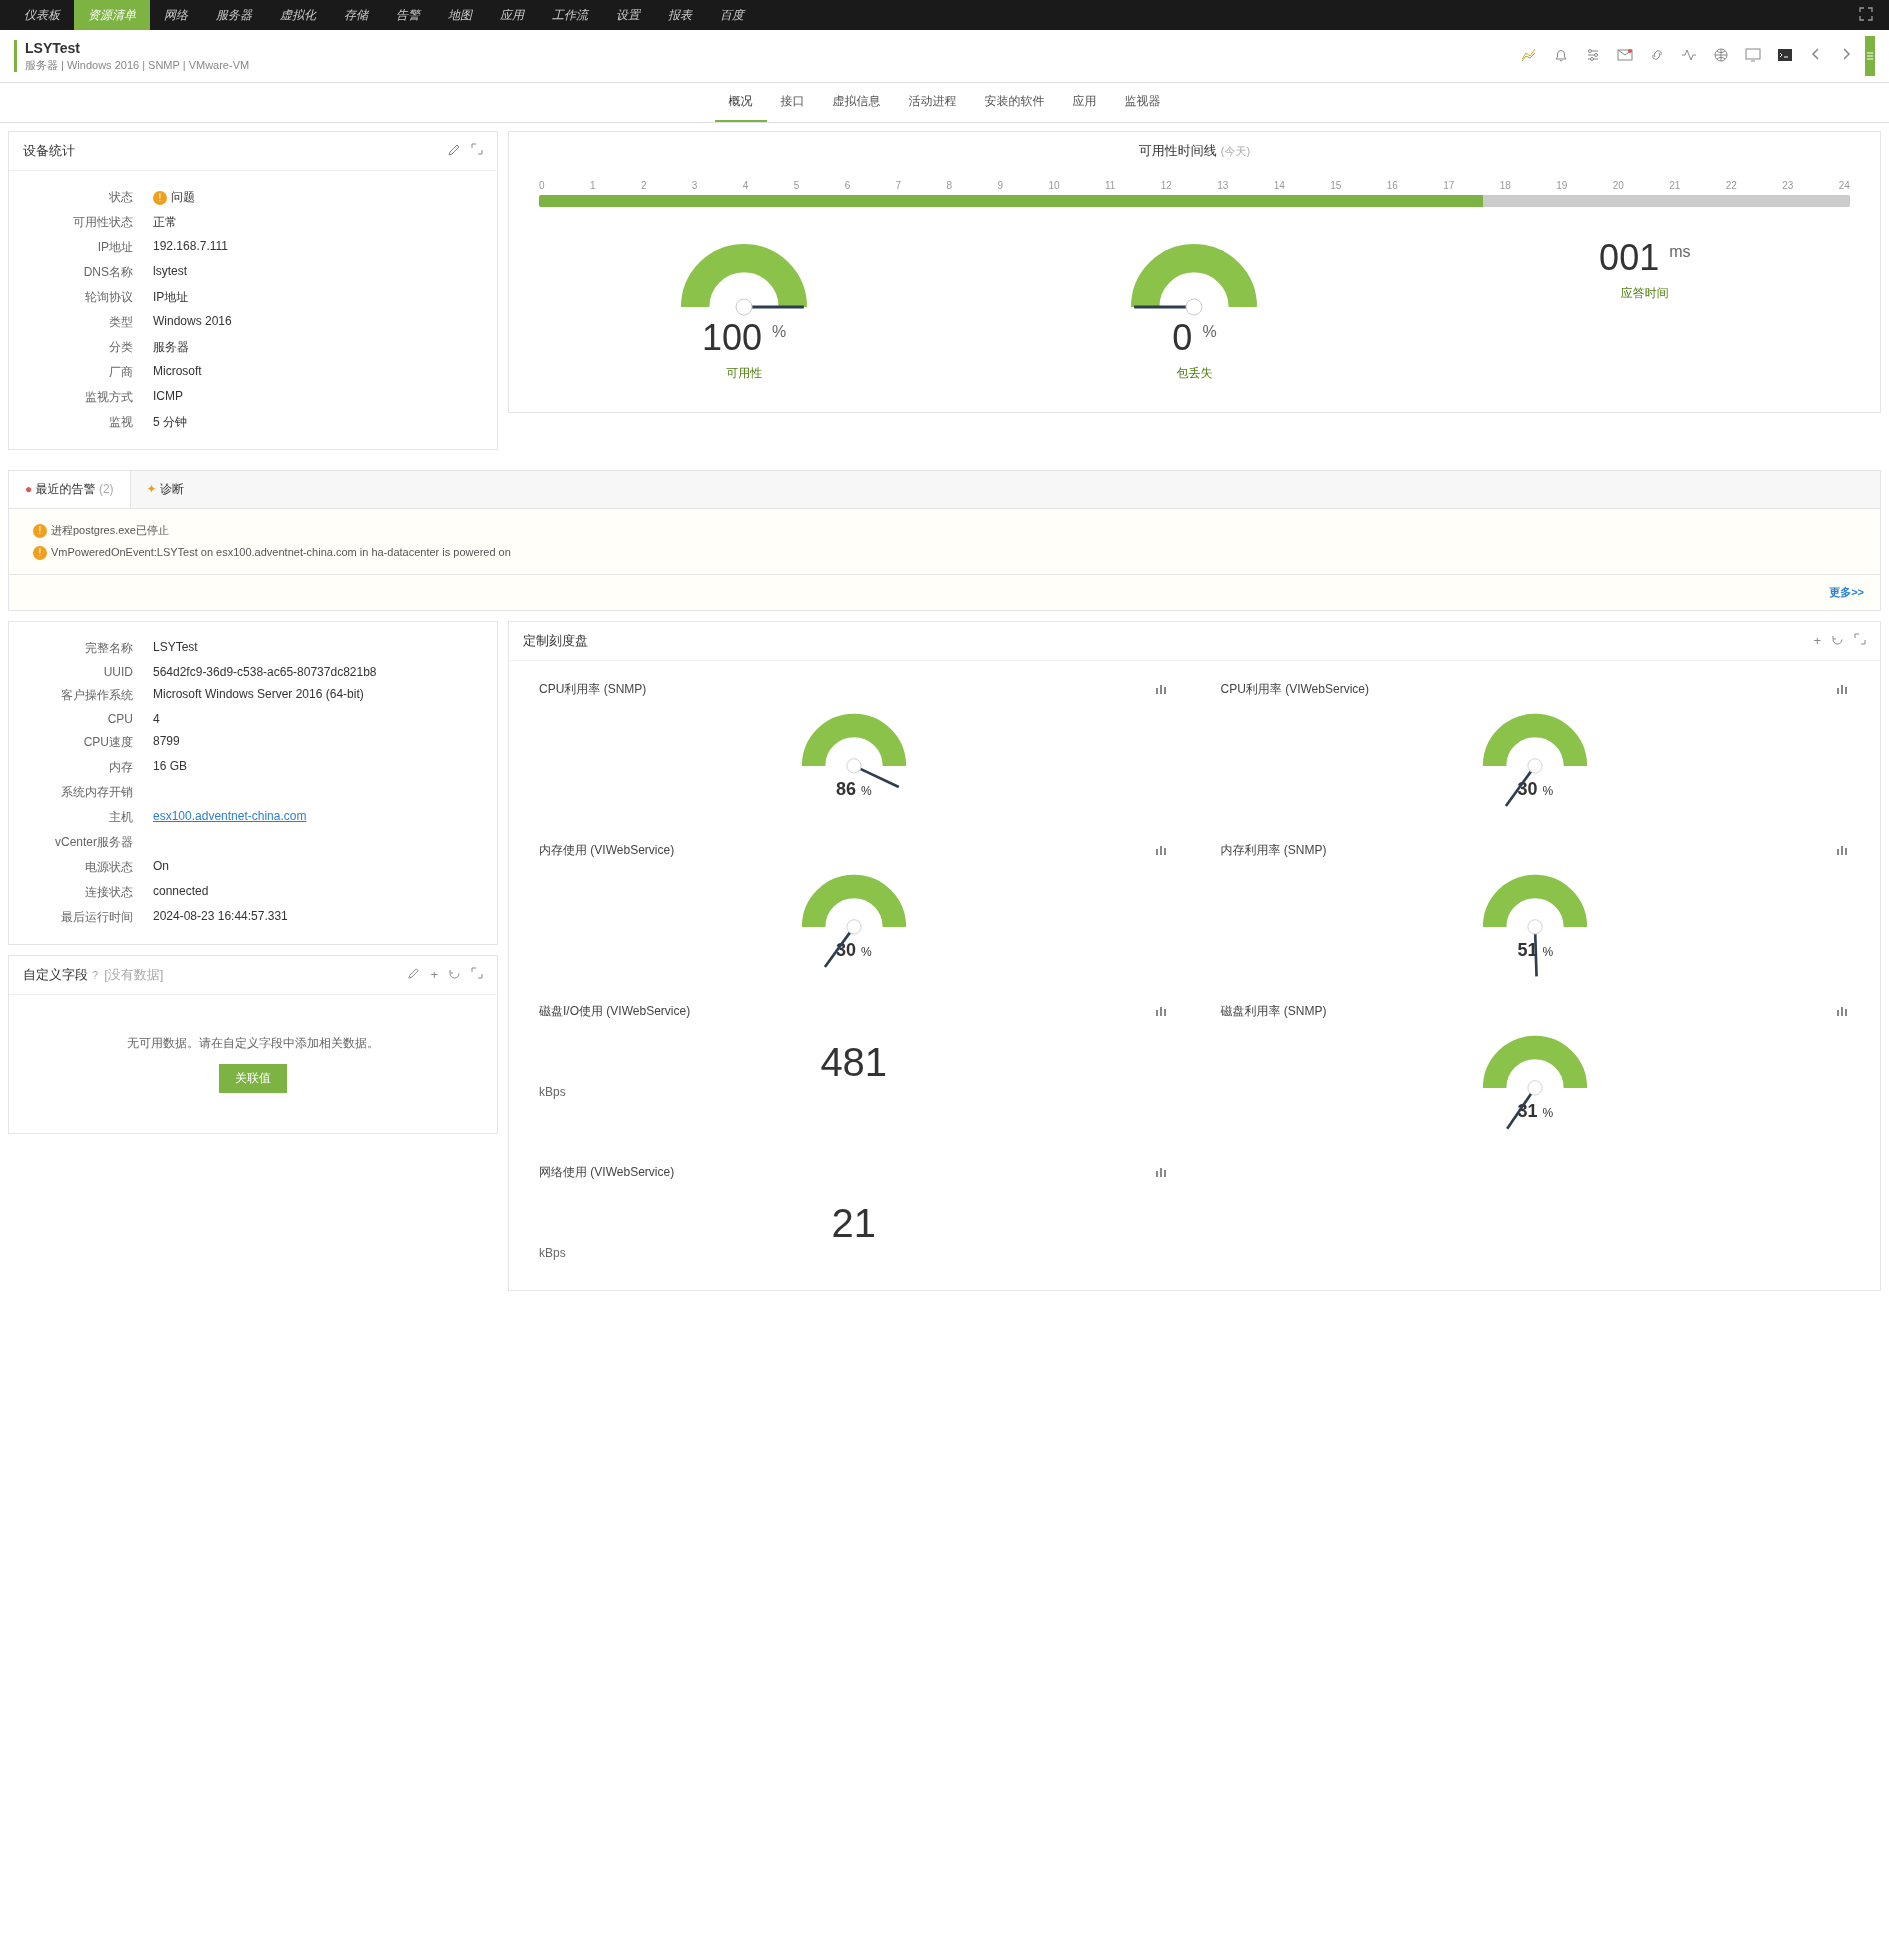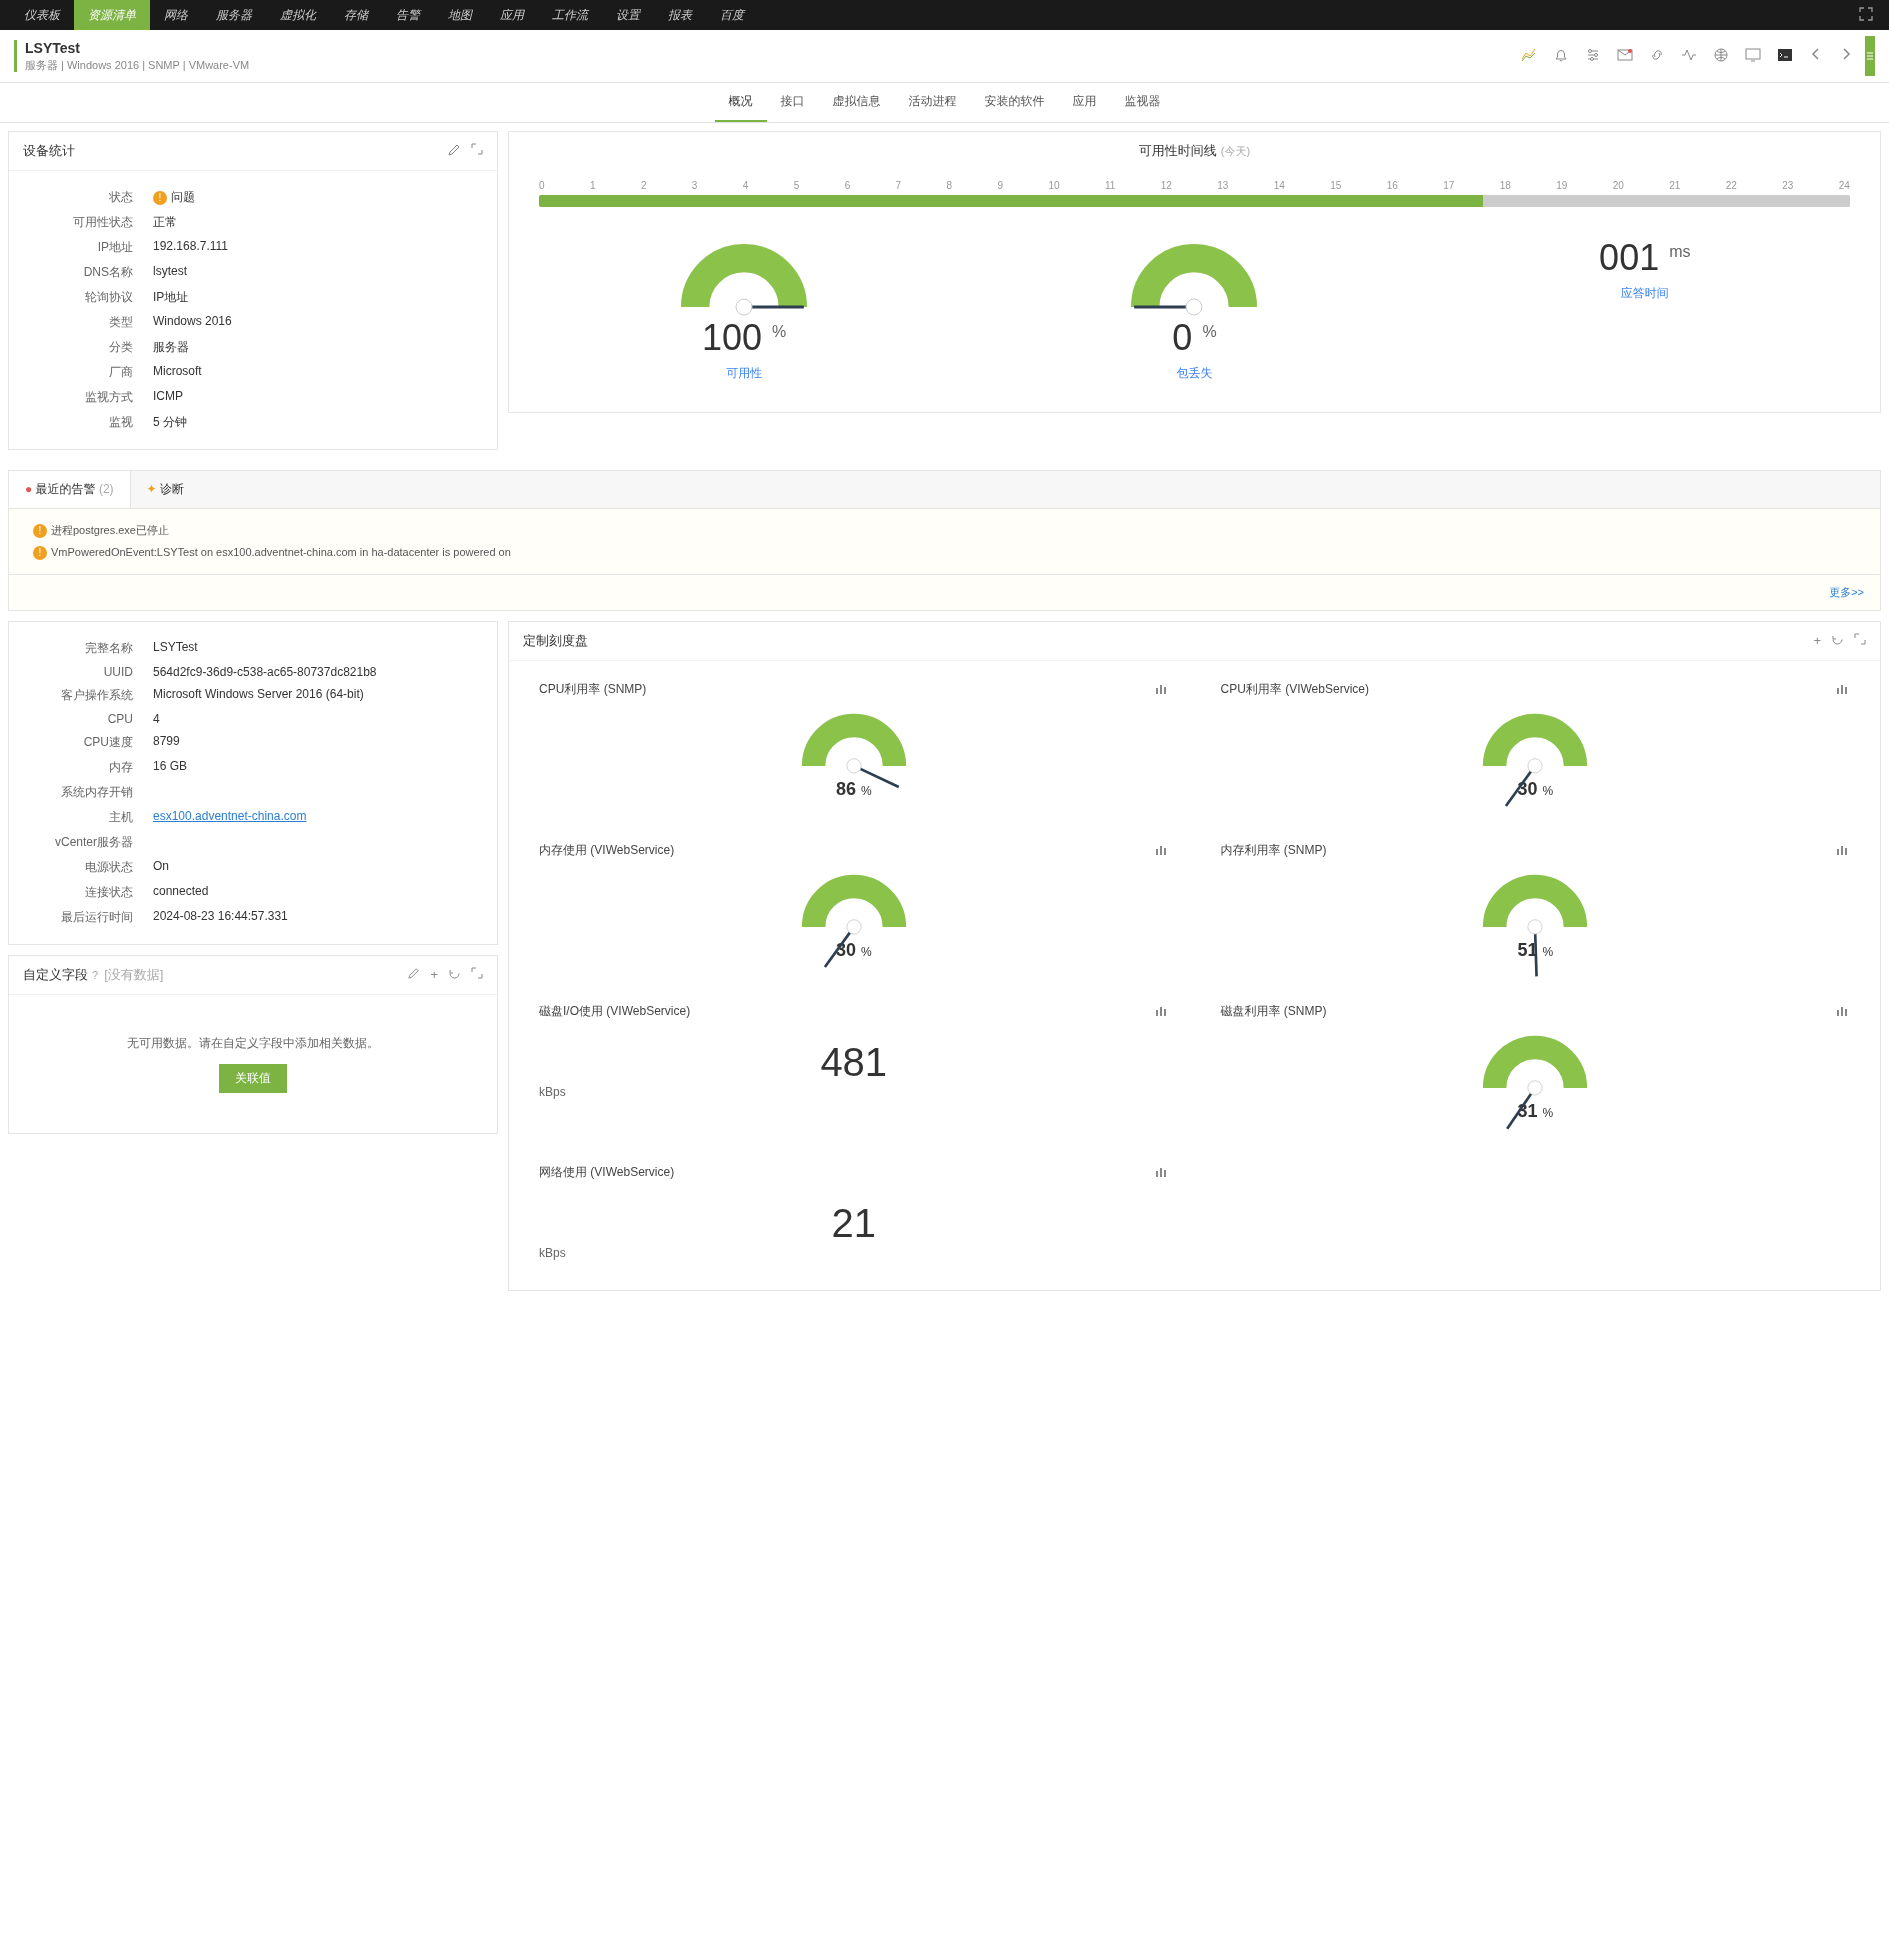--- a/index.html
+++ b/index.html
@@ -44,30 +44,30 @@
 .timeline-bar { height: 12px; background: #ddd; border-radius: 2px; overflow: hidden; display: flex; }
 .timeline-seg-green { background: #7cb342; }
 .timeline-seg-gray { background: #ccc; }
 .timeline-legend { display: flex; justify-content: center; gap: 14px; margin-top: 12px; font-size: 10px; color: #666; }
 .timeline-legend .dot { display: inline-block; width: 8px; height: 8px; border-radius: 50%; margin-right: 3px; vertical-align: middle; }
 
 .big-gauges { display: flex; justify-content: space-around; padding: 20px 10px 30px; }
 .big-gauge { text-align: center; flex: 1; }
 .big-value { font-size: 36px; color: #333; font-weight: 300; }
 .big-unit { font-size: 16px; color: #666; vertical-align: super; }
-.big-label { font-size: 12px; color: #3b82f6; margin-top: 6px; }
+.big-label { font-size: 12px; color: #4d7c0f; margin-top: 6px; }
 
 .arc-gauge { position: relative; width: 140px; height: 70px; margin: 0 auto 10px; }
 
 .alert-tabs { border: 1px solid #e5e5e5; border-bottom: none; display: flex; background: #f7f7f7; }
 .alert-tab { padding: 10px 16px; cursor: pointer; font-size: 12px; }
 .alert-tab.active { background: #fff; border-right: 1px solid #e5e5e5; }
 .alert-body { border: 1px solid #e5e5e5; background: #fffef8; padding: 10px 24px; font-size: 11px; }
 .alert-row { padding: 4px 0; color: #555; }
-.alert-more { text-align: right; padding: 10px 16px; background: #fffef8; border: 1px solid #e5e5e5; border-top: none; }
+.alert-more { text-align: right; padding: 10px 16px; background: #fffef8; border: 1px solid #e5e5e5; border-top: none; font-weight: bold; }
 .alert-more a { color: #2a7fd4; text-decoration: none; font-size: 11px; }
 
 .dash-grid { display: grid; grid-template-columns: 1fr 1fr; gap: 12px; padding: 10px; }
 .dash-cell { padding: 10px 20px 20px; }
 .dash-cell-header { display: flex; justify-content: space-between; align-items: center; font-size: 12px; color: #444; margin-bottom: 10px; }
 .dash-cell-header .dc-icons { color: #888; display: flex; gap: 6px; }
 
 .small-gauge { position: relative; width: 130px; height: 65px; margin: 10px auto 6px; }
 .small-gauge svg { width: 100%; height: 100%; overflow: visible; }
 .small-value { text-align: center; font-size: 18px; font-weight: 600; color: #333; }

